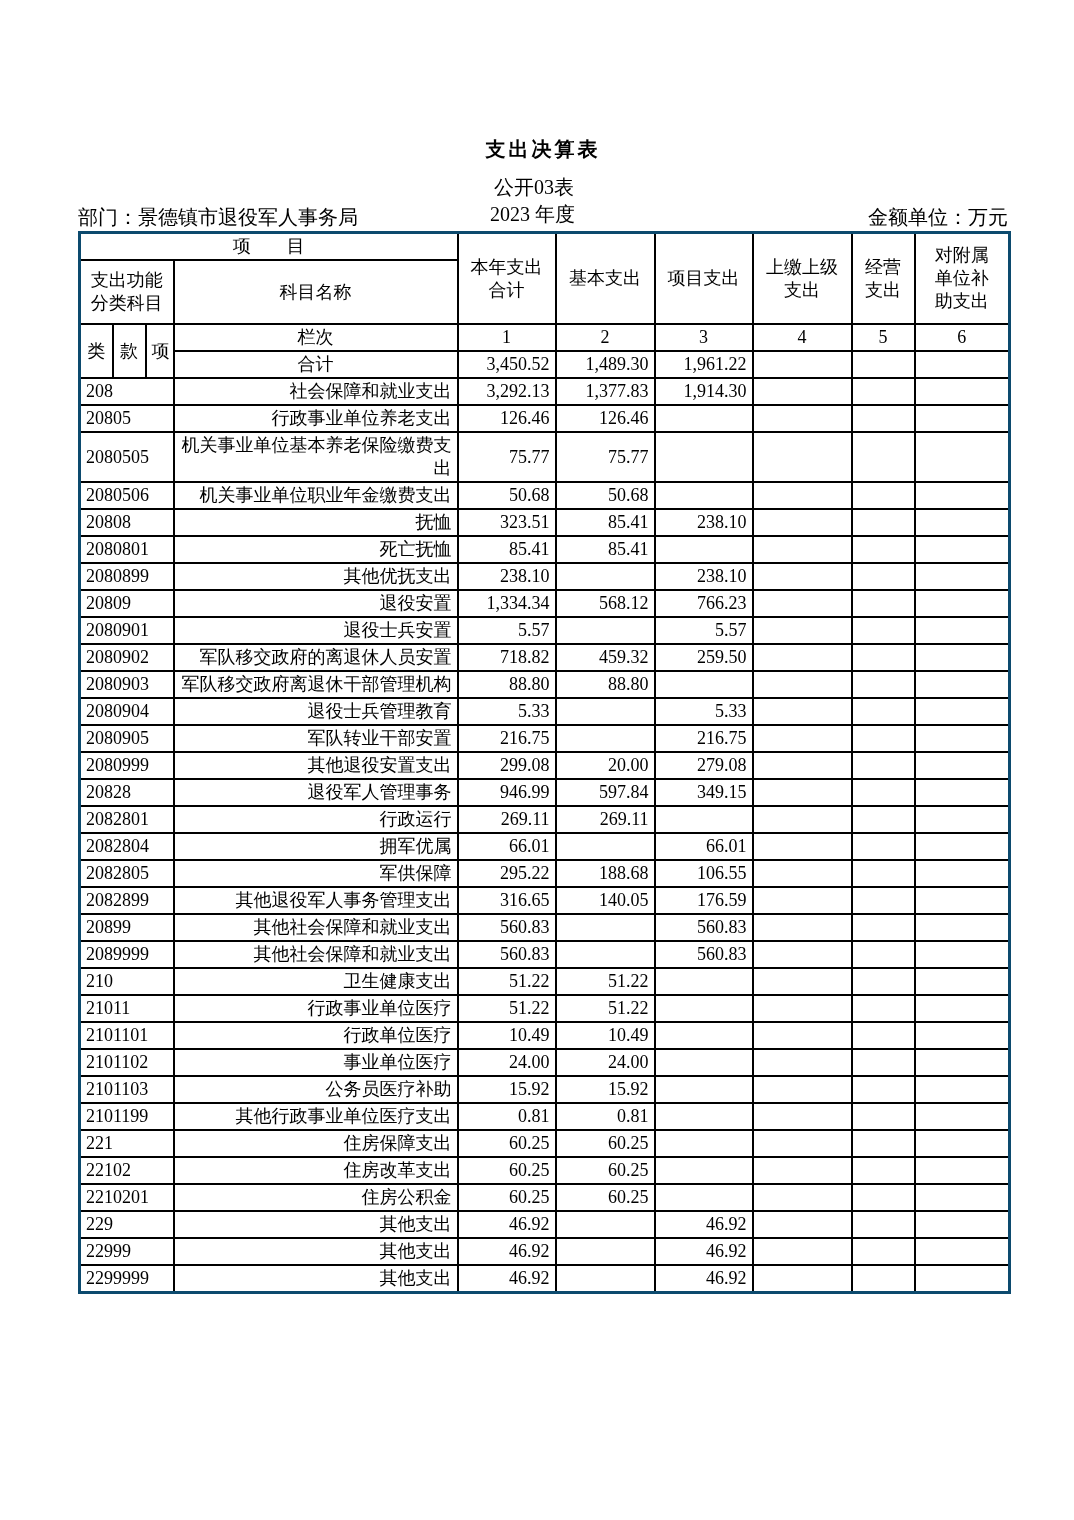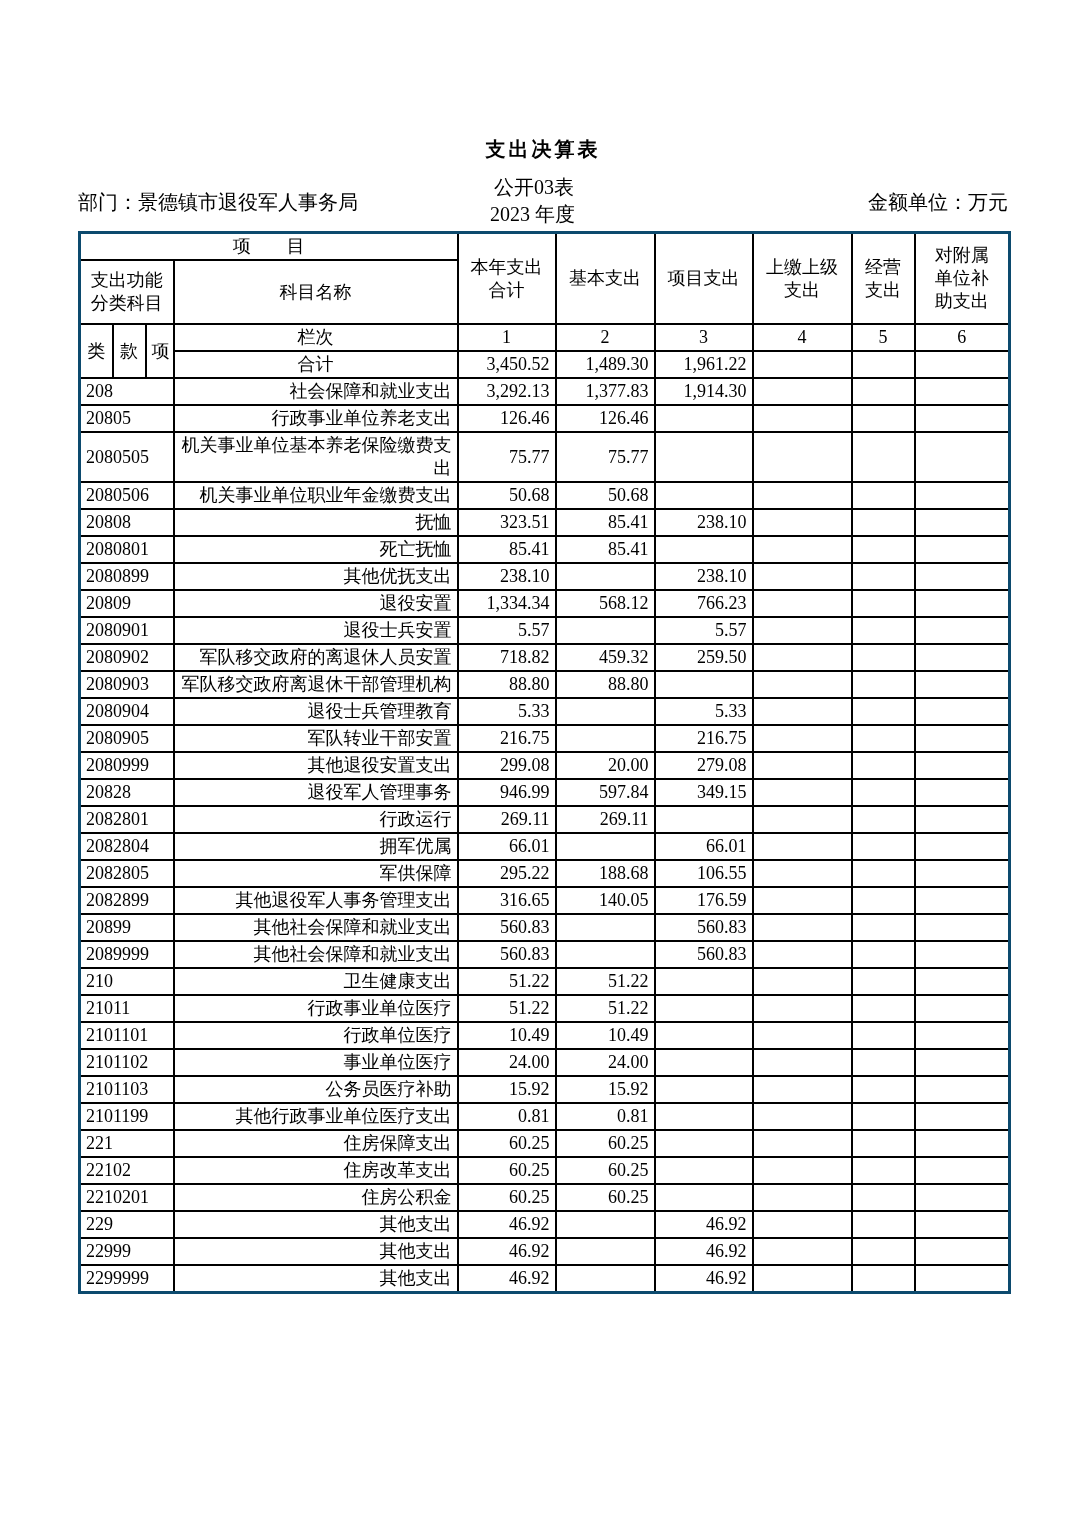--- a/index.html
+++ b/index.html
@@ -33,21 +33,21 @@
     line-height: 24px;
   }
   .meta {
     position: relative;
     display: flex;
     justify-content: space-between;
     font-size: 20px;
     margin-top: 2px;
     height: 30px;
     align-items: flex-end;
-    padding-bottom: 15px;
+    padding-bottom: 0;
   }
   .meta .year { position: absolute; left: 412px; bottom: 3px; }
   table.fin {
     border-collapse: collapse;
     table-layout: fixed;
     width: 930px;
     border: 3px solid #0c4a6e;
   }
   table.fin td {
     border: 2px solid #000;

